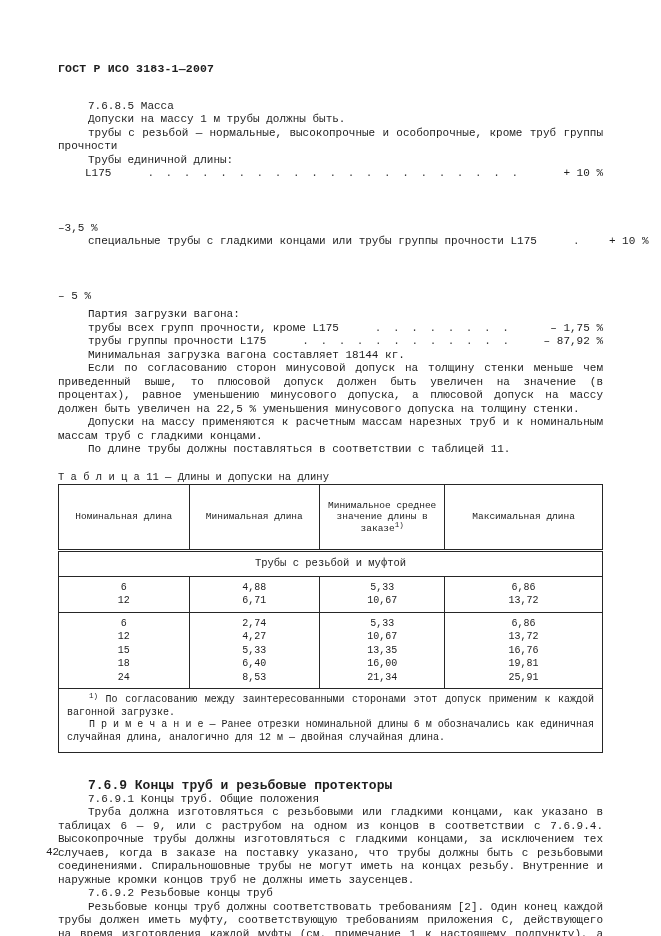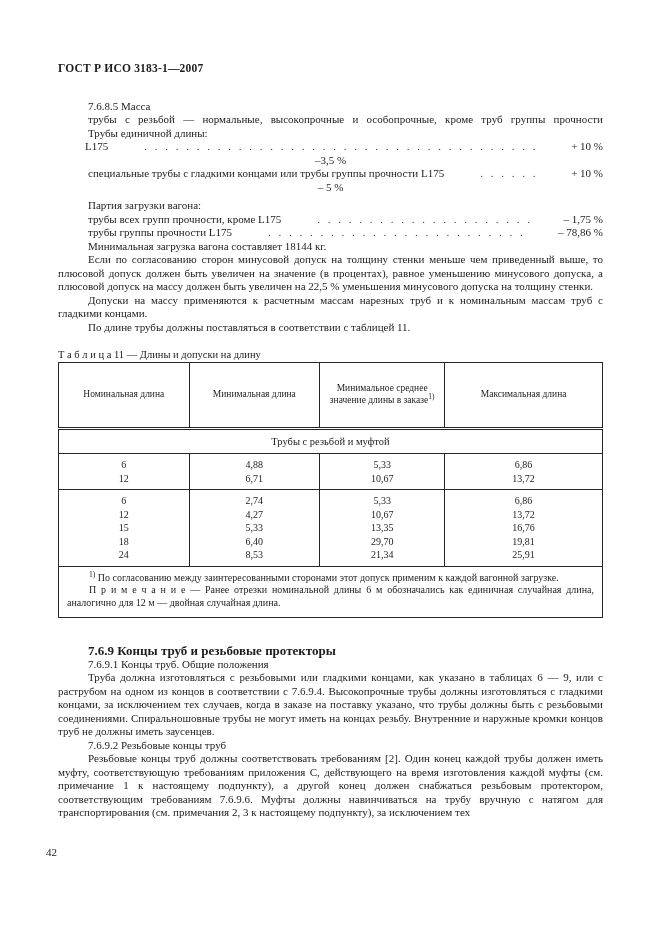--- a/index.html
+++ b/index.html
@@ -1,41 +1,41 @@
 <!DOCTYPE html>
 <html><head>
 <meta charset="utf-8">
 <style>
   html, body { margin:0; padding:0; background:#ffffff; }
   .page {
     position:relative;
     width:661px; height:936px;
     background:#ffffff;
-    font-family:Liberation Serif, serif;
+    font-family:Liberation Mono, monospace;
     font-size:11px; line-height:13.5px;
     color:#1d1d1d;
     box-sizing:border-box;
     overflow:hidden;
   }
   .content { position:absolute; left:58px; right:58px; top:62px; }
   .doc-header { font-weight:bold; font-size:11.5px; margin-bottom:24px; letter-spacing:.2px; }
   p { margin:0; }
   .ind { text-indent:30px; }
   .just { text-align:justify; }
   .jl { text-align:justify; text-align-last:justify; }
   .dotline { display:flex; align-items:baseline;gap:32px; }
   .pl27 { padding-left:27px; }
   .pl30 { padding-left:30px; }
   .lbl { white-space:nowrap; }
   .dots {
     flex:1 1 auto; overflow:hidden; white-space:nowrap;
     color:#3c3c3c; padding:0 4px; letter-spacing:2.5px;
   }
   .val { white-space:nowrap; }
-  .rightline { text-align:center; }
+  .rightline { text-align:left;margin-top:41px; }
   .gap-top { margin-top:5px; }
   .tbl-caption { margin-top:14px; font-size:10.5px; }
   .tbl-units { text-align:right; font-size:10.5px; margin:4px 0 2px; }
   table.t11 { width:100%; border-collapse:collapse; border:1.5px solid #262626; font-size:10px; table-layout:fixed; }
   .t11 th, .t11 td { border:1px solid #262626; text-align:center; vertical-align:middle; font-weight:normal; }
   .t11 thead th { font-size:9.5px; line-height:11.5px; height:36px; padding:14px 6px; border-bottom:3px double #262626; }
   .t11 .sec td { padding:5px 4px; font-size:10.5px; }
   .t11 .data td { padding:4px 4px; line-height:13.5px; }
   .t11 .fnote td { text-align:left; padding:5px 8px 8px 8px; }
   .fnote p { text-indent:22px; text-align:justify; font-size:10px; line-height:12.5px; }
@@ -45,20 +45,21 @@
 </style>
 </head>
 <body>
 
 <div class="page">
   <div class="content">
 
     <div class="doc-header">ГОСТ Р ИСО 3183-1—2007</div>
 
     <p class="ind">7.6.8.5 Масса</p>
+    <p class="ind">Допуски на массу 1 м трубы должны быть.</p>
     <p class="ind jl">трубы с резьбой — нормальные, высокопрочные и особопрочные, кроме труб группы прочности</p>
 
     <p class="ind">Трубы единичной длины:</p>
     <div class="dotline pl27">
       <span class="lbl">L175</span>
       <span class="dots">. . . . . . . . . . . . . . . . . . . . . . . . . . . . . . . . . . . . . . . . . . . . . . . . . . . . . . . . . . . . . . . . . . . . . . . . . . . . . . . . . . . . . . . . . . . . . . . . . . . . . . . . . . . . . . . . . . . . . . . . . . . . . . . . . . . . . . . . . . . . </span>
       <span class="val">+ 10 %</span>
     </div>
     <div class="rightline">–3,5 %</div>
 
@@ -71,21 +72,21 @@
 
     <p class="ind gap-top">Партия загрузки вагона:</p>
     <div class="dotline pl30">
       <span class="lbl">трубы всех групп прочности, кроме L175</span>
       <span class="dots">. . . . . . . . . . . . . . . . . . . . . . . . . . . . . . . . . . . . . . . . . . . . . . . . . . . . . . . . . . . . . . . . . . . . . . . . . . . . . . . . . . . . . . . . . . . . . . . . . . . . . . . . . . . . . . . . . . . . . . . . . . . . . . . . . . . . . . . . . . . . </span>
       <span class="val">– 1,75 %</span>
     </div>
     <div class="dotline pl30">
       <span class="lbl">трубы группы прочности L175</span>
       <span class="dots">. . . . . . . . . . . . . . . . . . . . . . . . . . . . . . . . . . . . . . . . . . . . . . . . . . . . . . . . . . . . . . . . . . . . . . . . . . . . . . . . . . . . . . . . . . . . . . . . . . . . . . . . . . . . . . . . . . . . . . . . . . . . . . . . . . . . . . . . . . . . </span>
-      <span class="val">– 78,86 %</span>
+      <span class="val">– 87,92 %</span>
     </div>
     <p class="ind">Минимальная загрузка вагона составляет 18144 кг.</p>
 
     <p class="ind just">Если по согласованию сторон минусовой допуск на толщину стенки меньше чем приведенный выше, то плюсовой допуск должен быть увеличен на значение (в процентах), равное уменьшению минусового допуска, а плюсовой допуск на массу должен быть увеличен на 22,5 % уменьшения минусового допуска на толщину стенки.</p>
     <p class="ind just">Допуски на массу применяются к расчетным массам нарезных труб и к номинальным массам труб с гладкими концами.</p>
 
     <p class="ind">По длине трубы должны поставляться в соответствии с таблицей 11.</p>
 
     <div class="tbl-caption">Т а б л и ц а  11 — Длины и допуски на длину</div>
 
@@ -140,21 +141,21 @@
             <div>2,74</div>
             <div>4,27</div>
             <div>5,33</div>
             <div>6,40</div>
             <div>8,53</div>
           </td>
           <td>
             <div>5,33</div>
             <div>10,67</div>
             <div>13,35</div>
-            <div>29,70</div>
+            <div>16,00</div>
             <div>21,34</div>
           </td>
           <td>
             <div>6,86</div>
             <div>13,72</div>
             <div>16,76</div>
             <div>19,81</div>
             <div>25,91</div>
           </td>
         </tr>

